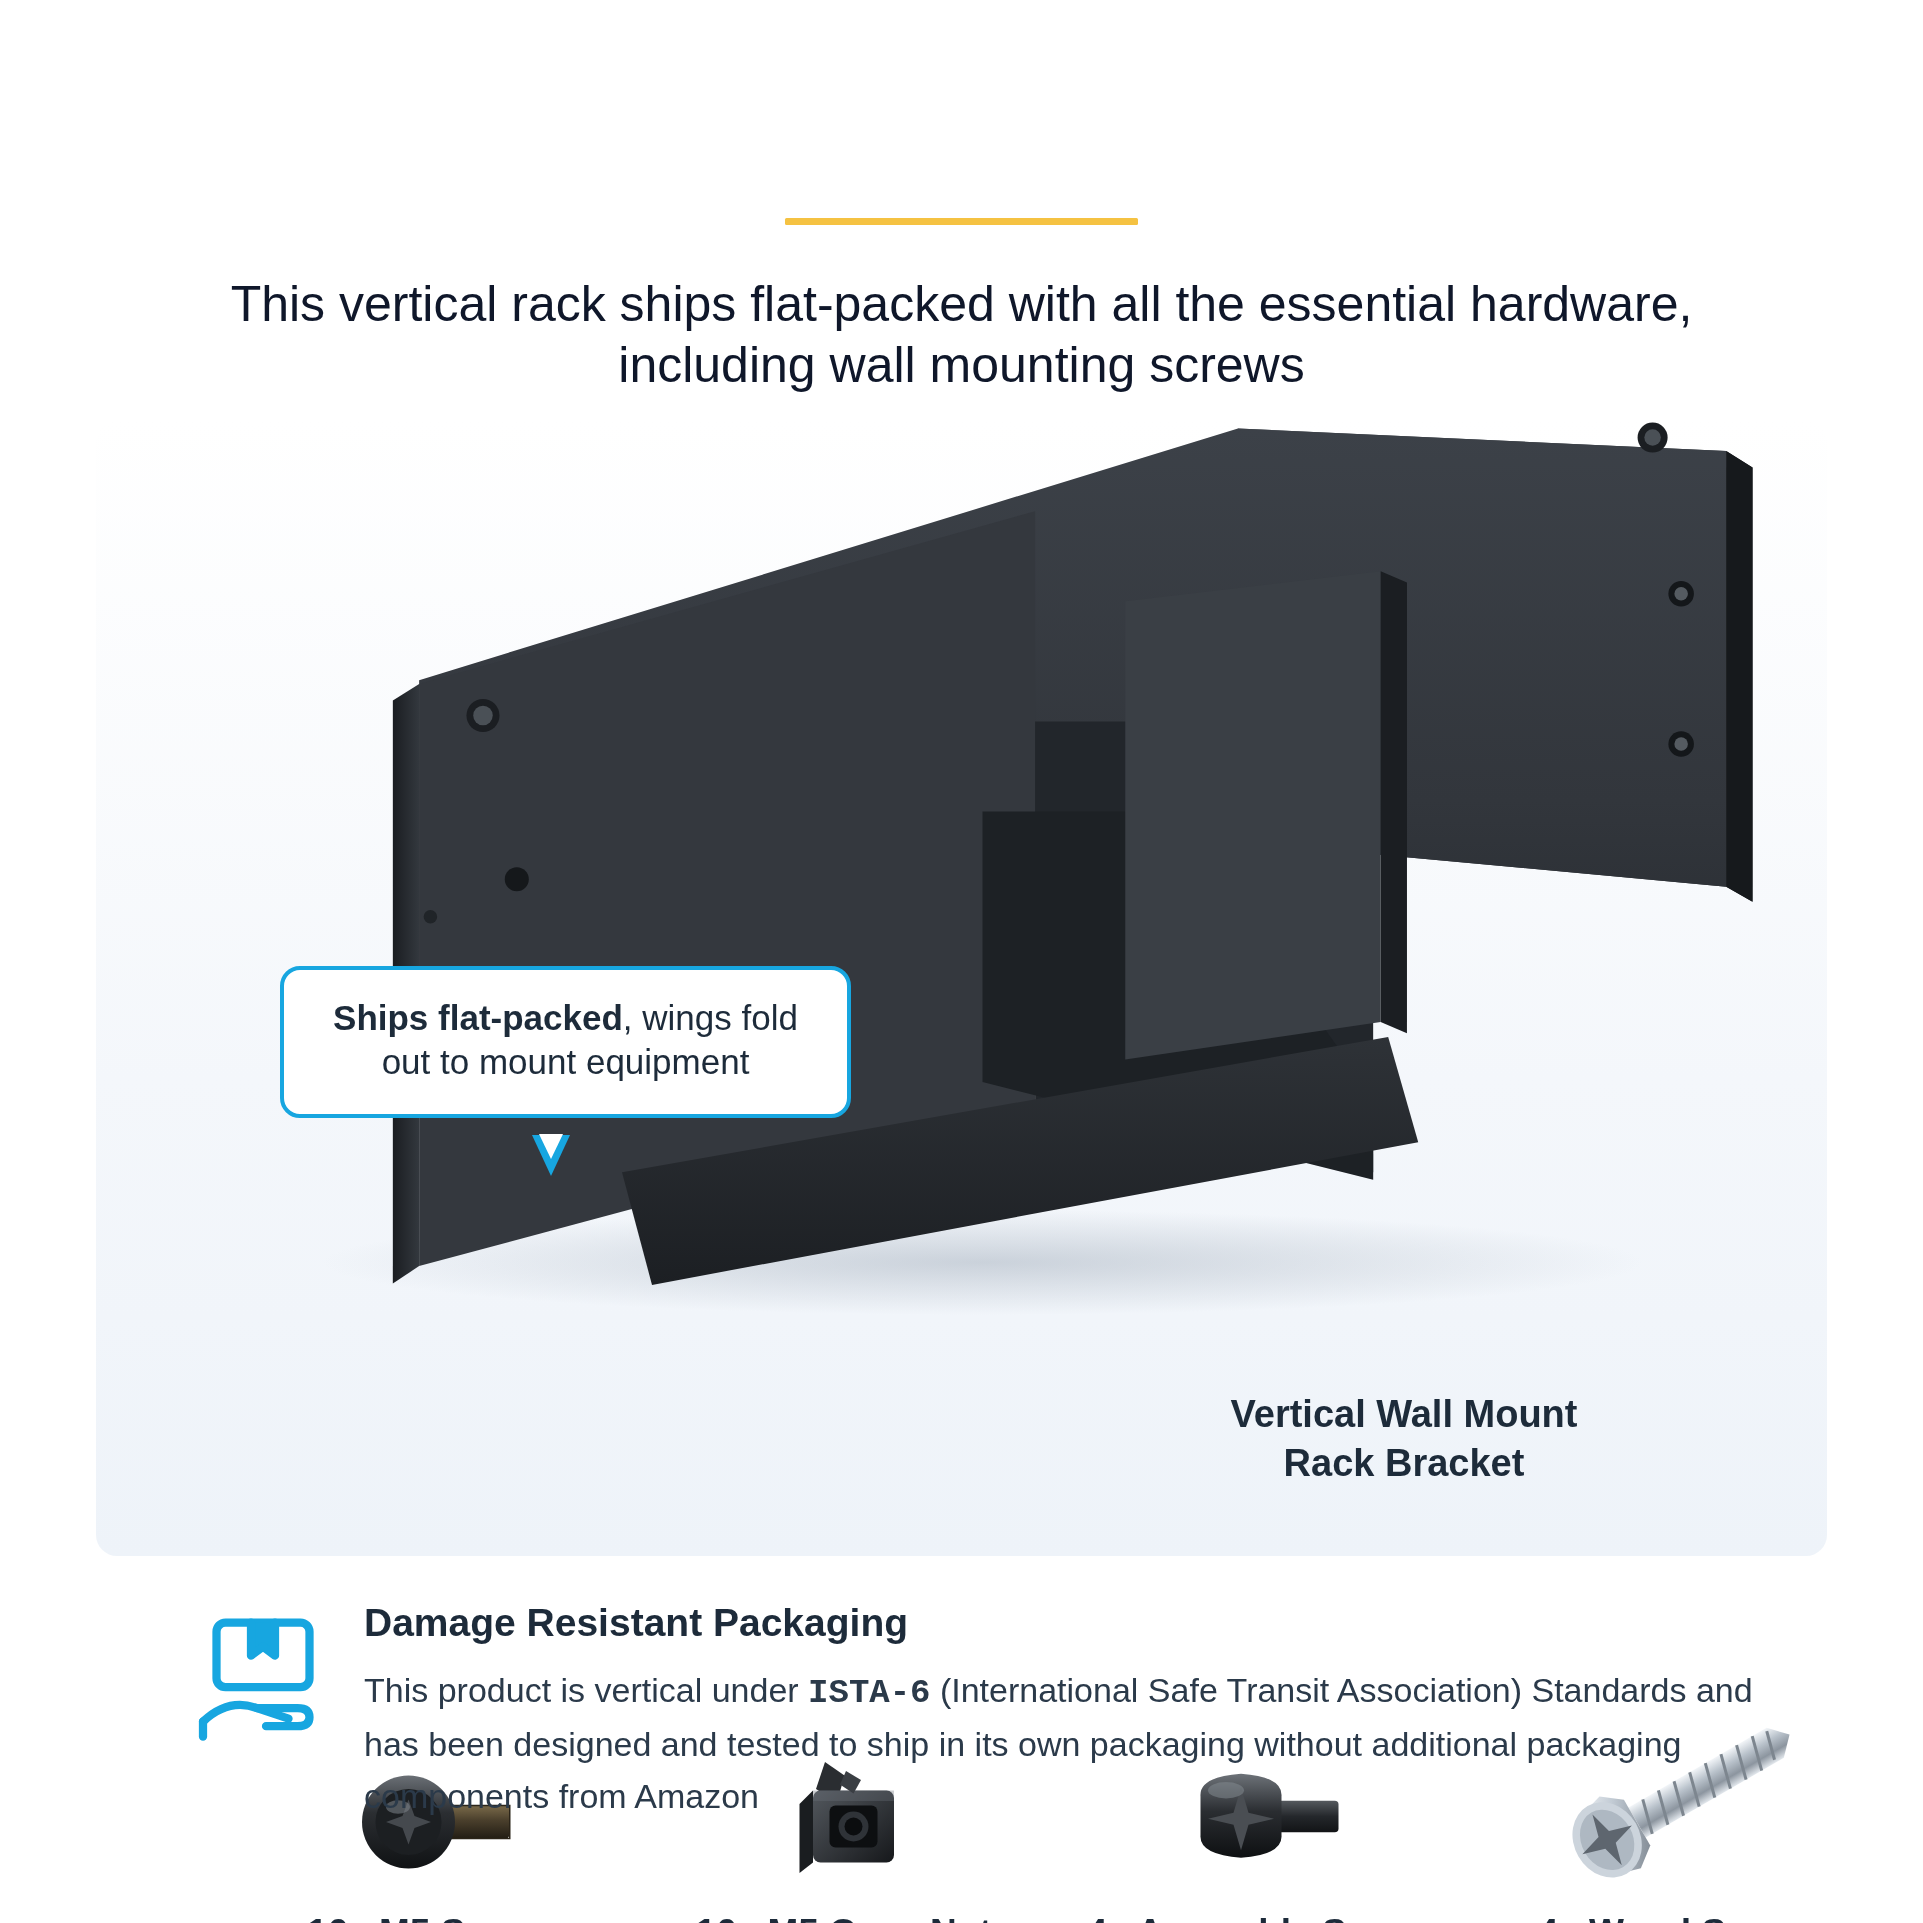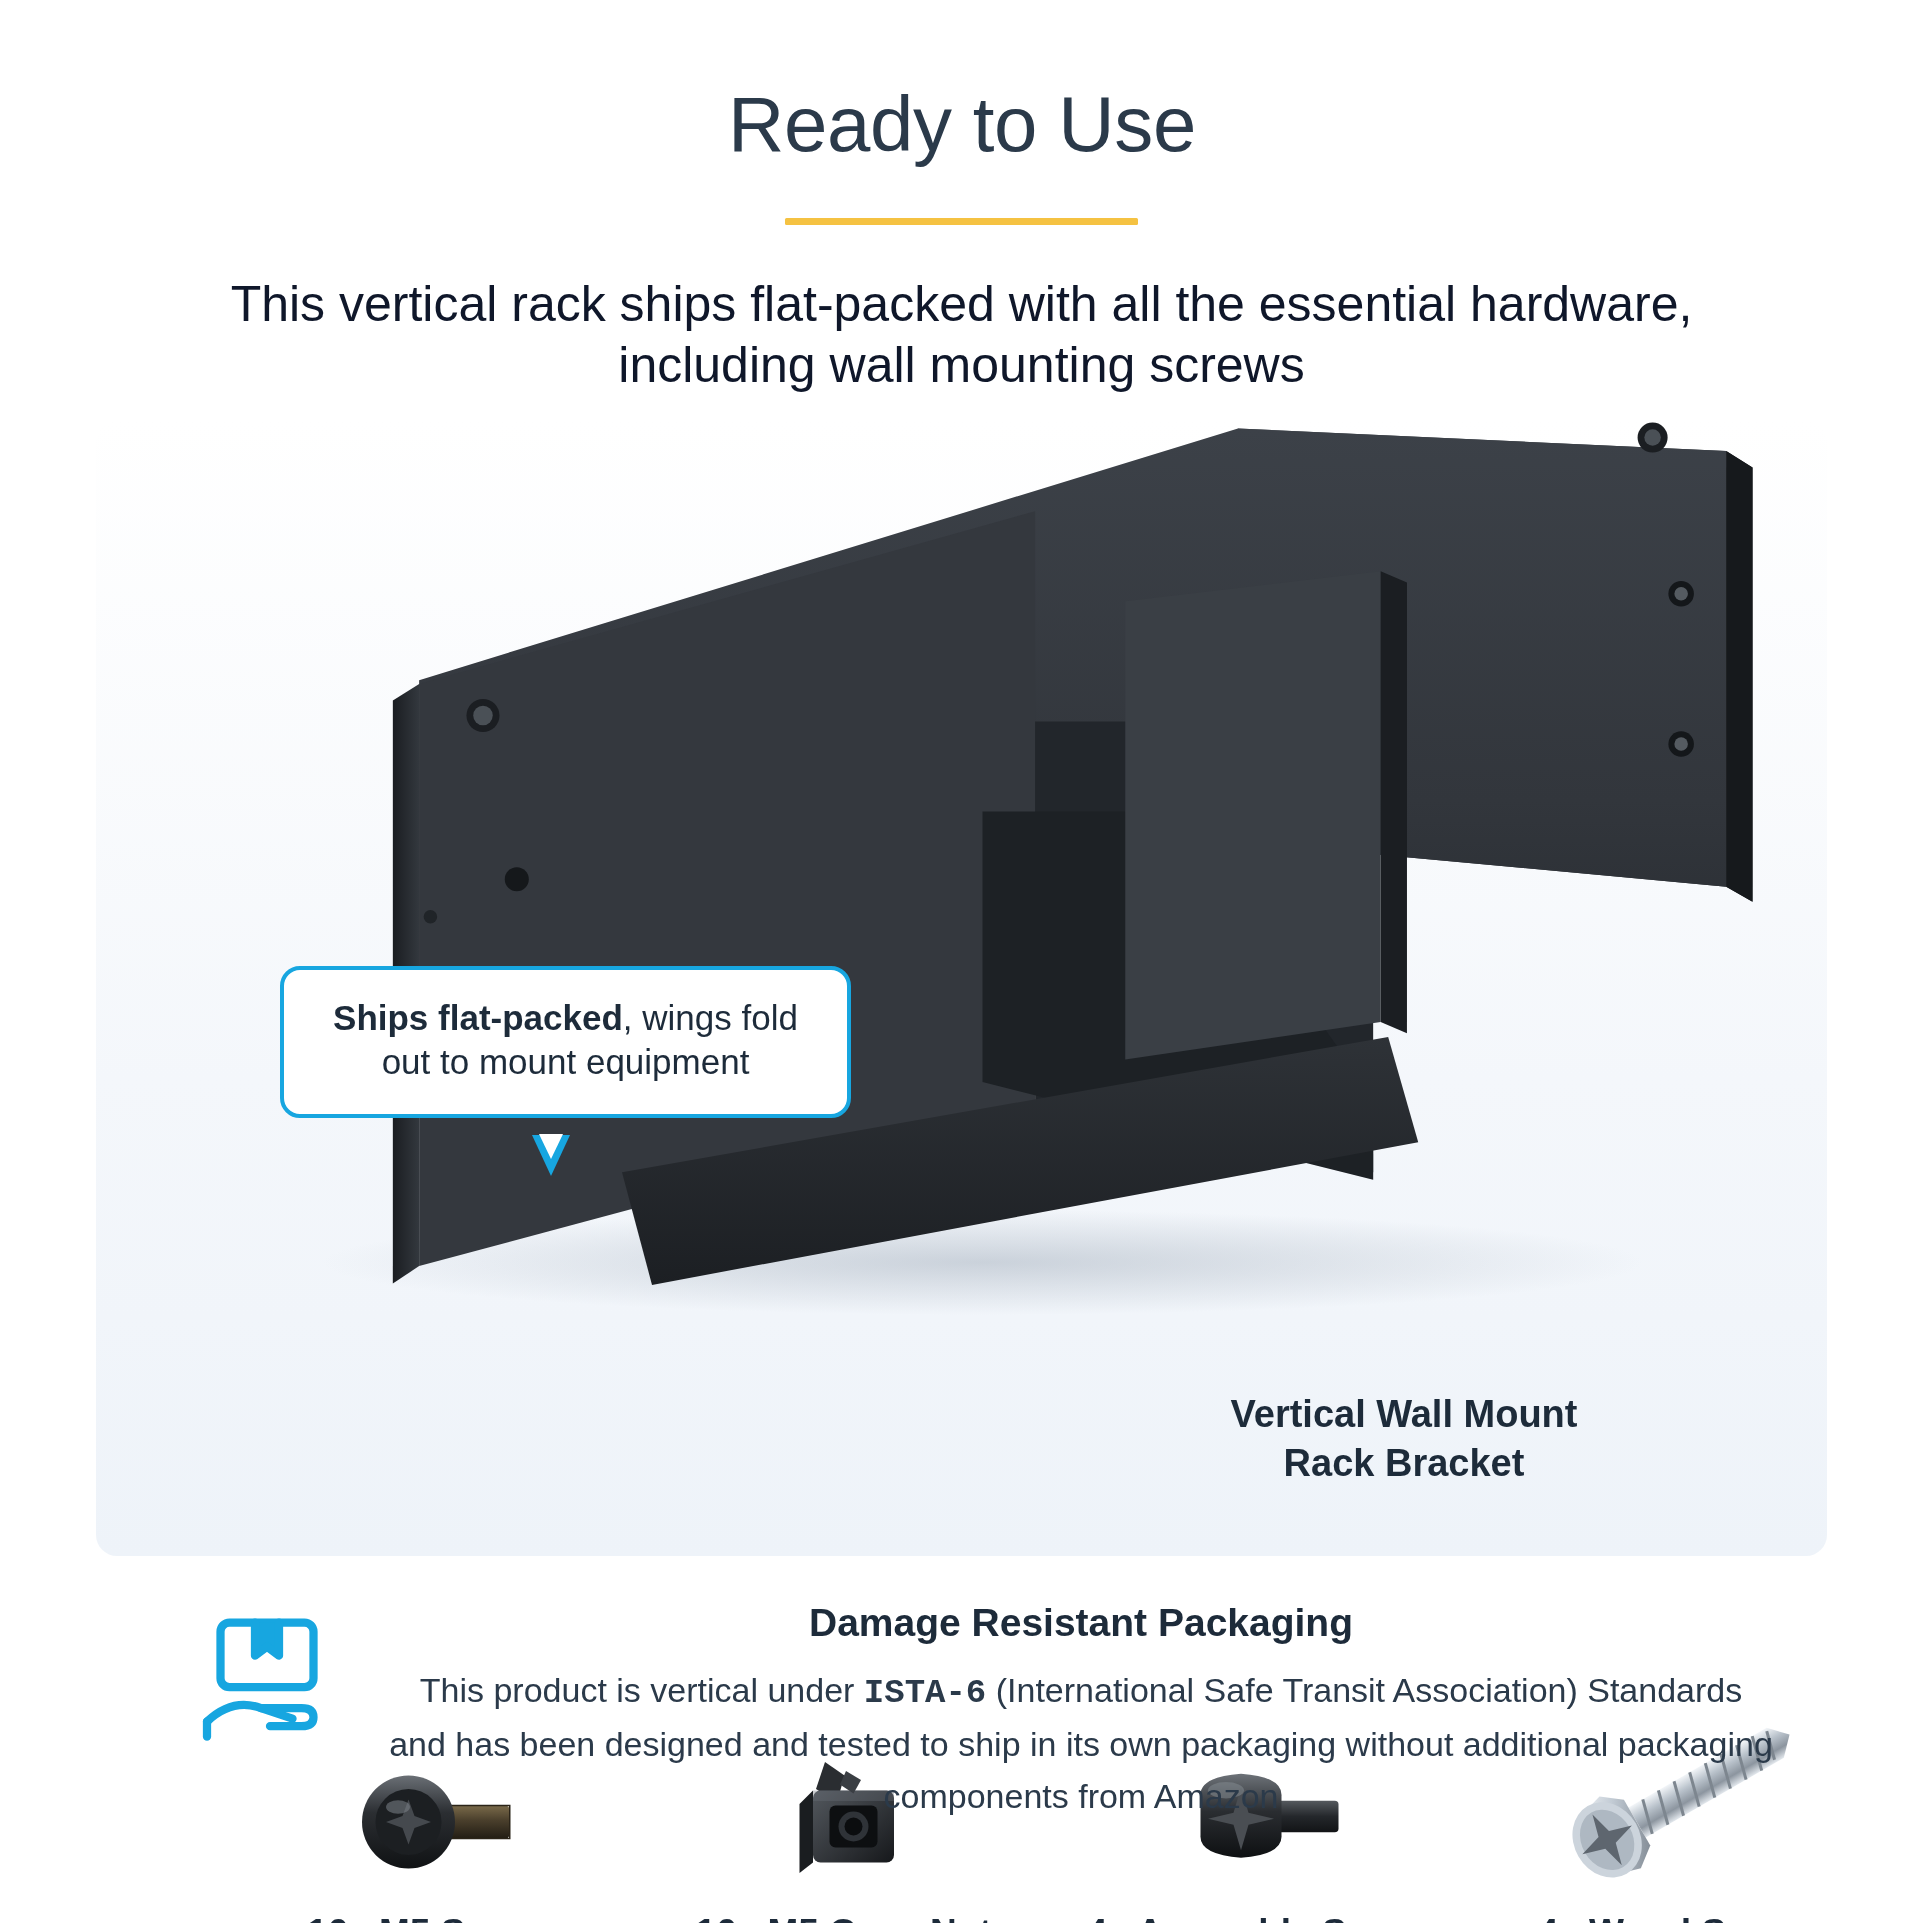--- a/index.html
+++ b/index.html
@@ -145,22 +145,21 @@
     white-space: nowrap;
   }
 
   
   .pack {
     position: absolute;
     top: 1601px;
     left: 188px;
     width: 1586px;
     display: flex;
-    gap: 42px;
-    text-align: center;
+    gap: 18px;
   }
   .pack-icon { flex: 0 0 158px; padding-top: 7.5px; }
   .pack-body { flex: 1 1 auto; }
   .pack-title {
     font-size: 39px;
     font-weight: 700;
     color: #1d2b3a;
     margin-bottom: 19.5px;
   }
   .pack-text {
@@ -168,21 +167,20 @@
     line-height: 1.52;
     color: #2b3a4a;
   }
   .pack-text b { font-weight: 700; font-family: Liberation Mono, monospace; }
 </style>
 </head>
 <body>
 
 <div class="page">
 
-  <div class="title">Ready to Use</div>
   <div class="title-rule"></div>
   <div class="subtitle">This vertical rack ships flat-packed with all the essential hardware, including wall mounting screws</div>
 
   <div class="panel">
 
     <div class="bracket-wrap">
       <svg width="1731" height="939" viewBox="0 0 2304 1250">
         <defs>
           <linearGradient id="faceG" x1="0" y1="0" x2="0" y2="1">
             <stop offset="0%" stop-color="#3c4148"></stop>

